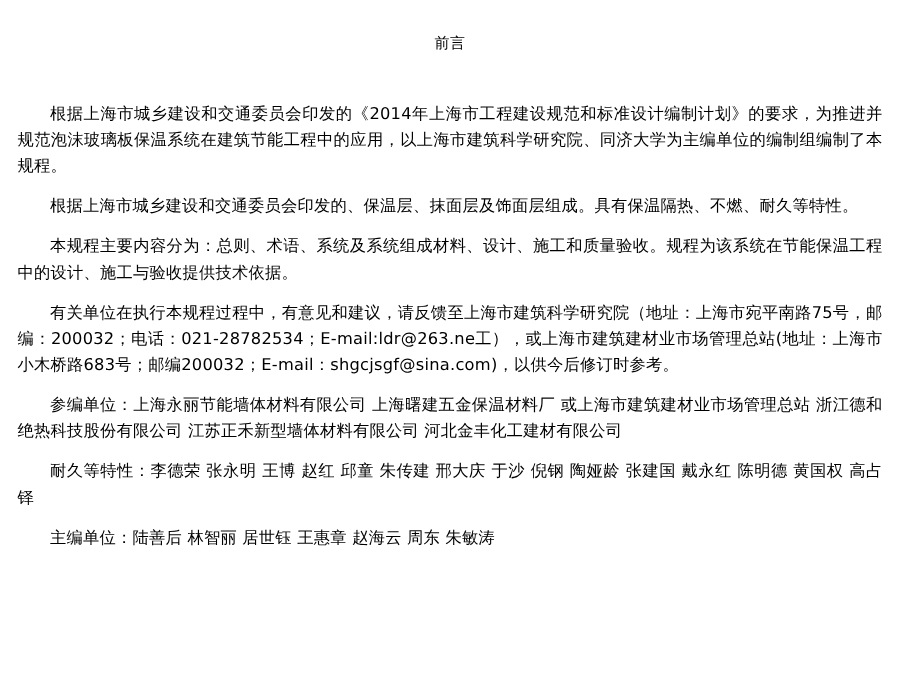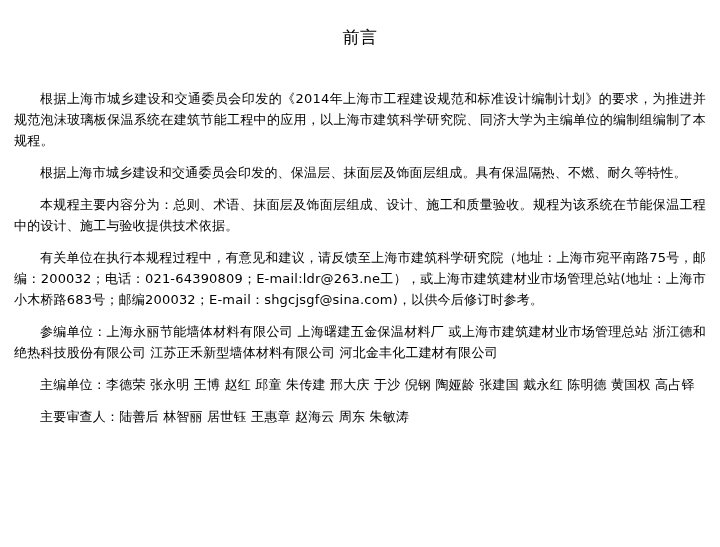--- a/index.html
+++ b/index.html
@@ -16,21 +16,21 @@
   }
   .page {
     position: relative;
     width: 720px;
     height: 547px;
     box-sizing: border-box;
     padding: 0 14px;
   }
   .doc-title {
     text-align: center;
-    font-size: 17px;
+    font-size: 12px;
     line-height: 1.4;
     margin-top: 26px;
     margin-bottom: 0;
     letter-spacing: 0.5px;
   }
   .body-block {
     margin-top: 38px;
   }
   p.para {
     font-size: 13px;
@@ -48,20 +48,20 @@
 </head>
 <body>
 
 <div class="page">
 
   <div class="doc-title">前言</div>
 
   <div class="body-block">
     <p class="para">根据上海市城乡建设和交通委员会印发的《2014年上海市工程建设规范和标准设计编制计划》的要求，为推进并规范泡沫玻璃板保温系统在建筑节能工程中的应用，以上海市建筑科学研究院、同济大学为主编单位的编制组编制了本规程。</p>
     <p class="para">根据上海市城乡建设和交通委员会印发的、保温层、抹面层及饰面层组成。具有保温隔热、不燃、耐久等特性。</p>
-    <p class="para">本规程主要内容分为：总则、术语、抹面层及饰面层组成、设计、施工和质量验收。规程为该系统在节能保温工程中的设计、施工与验收提供技术依据。</p>
-    <p class="para">有关单位在执行本规程过程中，有意见和建议，请反馈至上海市建筑科学研究院（地址：上海市宛平南路75号，邮编：200032；电话：021-64390809；E-mail:ldr@263.ne工），或上海市建筑建材业市场管理总站(地址：上海市小木桥路683号；邮编200032；E-mail：shgcjsgf@sina.com)，以供今后修订时参考。</p>
+    <p class="para">本规程主要内容分为：总则、术语、系统及系统组成材料、设计、施工和质量验收。规程为该系统在节能保温工程中的设计、施工与验收提供技术依据。</p>
+    <p class="para">有关单位在执行本规程过程中，有意见和建议，请反馈至上海市建筑科学研究院（地址：上海市宛平南路75号，邮编：200032；电话：021-28782534；E-mail:ldr@263.ne工），或上海市建筑建材业市场管理总站(地址：上海市小木桥路683号；邮编200032；E-mail：shgcjsgf@sina.com)，以供今后修订时参考。</p>
     <p class="para list-line">参编单位：上海永丽节能墙体材料有限公司 上海曙建五金保温材料厂 或上海市建筑建材业市场管理总站 浙江德和绝热科技股份有限公司 江苏正禾新型墙体材料有限公司 河北金丰化工建材有限公司</p>
-    <p class="para list-line">主编单位：李德荣 张永明 王博 赵红 邱童 朱传建 邢大庆 于沙 倪钢 陶娅龄 张建国 戴永红 陈明德 黄国权 高占铎</p>
-    <p class="para list-line">主要审查人：陆善后 林智丽 居世钰 王惠章 赵海云 周东 朱敏涛</p>
+    <p class="para list-line">耐久等特性：李德荣 张永明 王博 赵红 邱童 朱传建 邢大庆 于沙 倪钢 陶娅龄 张建国 戴永红 陈明德 黄国权 高占铎</p>
+    <p class="para list-line">主编单位：陆善后 林智丽 居世钰 王惠章 赵海云 周东 朱敏涛</p>
   </div>
 
 </div>
 
 </body></html>

